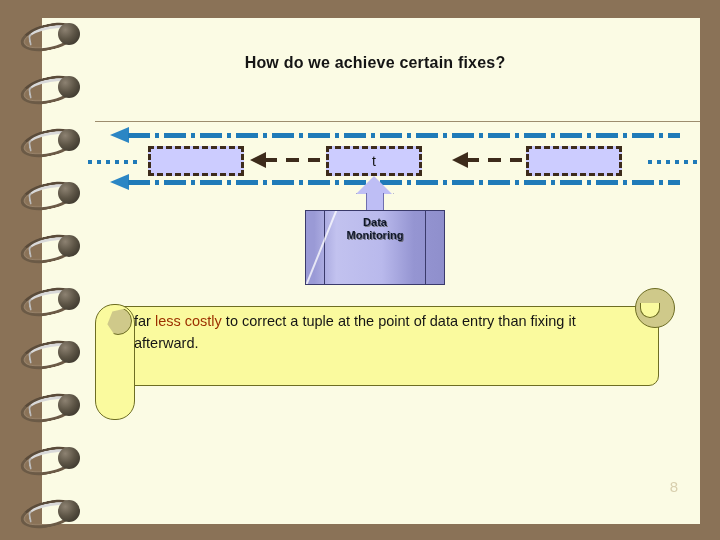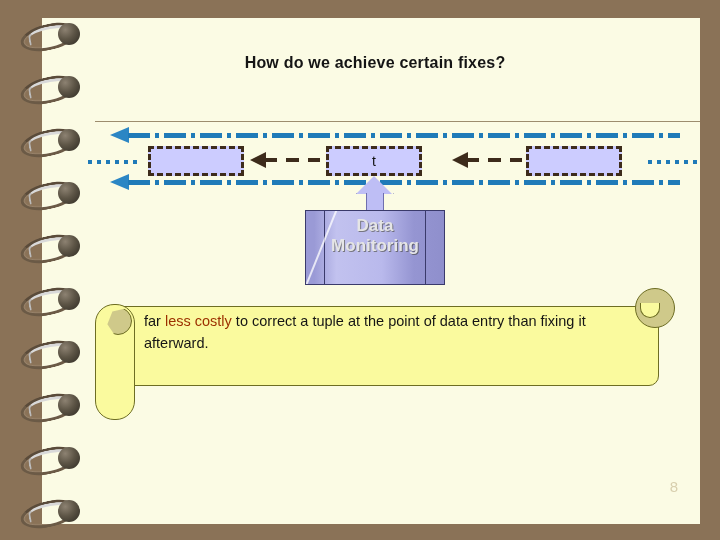--- a/index.html
+++ b/index.html
@@ -128,21 +128,21 @@
   .dm-box .edge-r{position:absolute;right:18px;top:0;bottom:0;width:1px;background:#3a3a6b;}
   .dm-box .sheen{
     position:absolute;left:34px;top:-12px;width:2px;height:130px;
     background:rgba(255,255,255,.75);
     transform:rotate(22deg);transform-origin:top center;
   }
   .dm-text{
     position:absolute;left:305px;top:210px;width:140px;height:75px;
     display:flex;flex-direction:column;align-items:center;justify-content:flex-start;
     padding-top:6px;box-sizing:border-box;
-    font-size:17px;font-weight:bold;color:#e5e5e5;line-height:1.18;
+    font-size:11px;font-weight:bold;color:#0f172a;line-height:1.18;
     text-shadow:1px 1px 0 rgba(60,60,40,.55);
   }
 
   
   .scroll{position:absolute;left:95px;top:300px;width:580px;height:90px;}
   .scroll .sheet{
     position:absolute;left:22px;top:6px;width:540px;height:78px;
     background:#FAFA9E;border:1px solid #6d6d23;
     border-radius:0 10px 10px 0;
   }
@@ -159,21 +159,21 @@
     position:absolute;right:0px;top:-12px;width:38px;height:38px;
     border-radius:50%;
     background:#CFC98A;border:1px solid #6d6d23;
   }
   .scroll .roll-right .notch{
     position:absolute;left:4px;top:14px;width:18px;height:14px;
     background:#FAFA9E;border:1px solid #6d6d23;border-top:none;
     border-radius:0 0 10px 10px;
   }
   .scroll-text{
-    position:absolute;left:144px;top:310px;width:510px;
+    position:absolute;left:134px;top:310px;width:510px;
     font-size:14.5px;color:#151515;line-height:1.55;
   }
   .hl{color:#9C3000;}
 
   
   .page-number{
     position:absolute;left:660px;top:478px;width:28px;
     text-align:center;font-size:15px;color:#D8CFAE;
   }
 </style>

